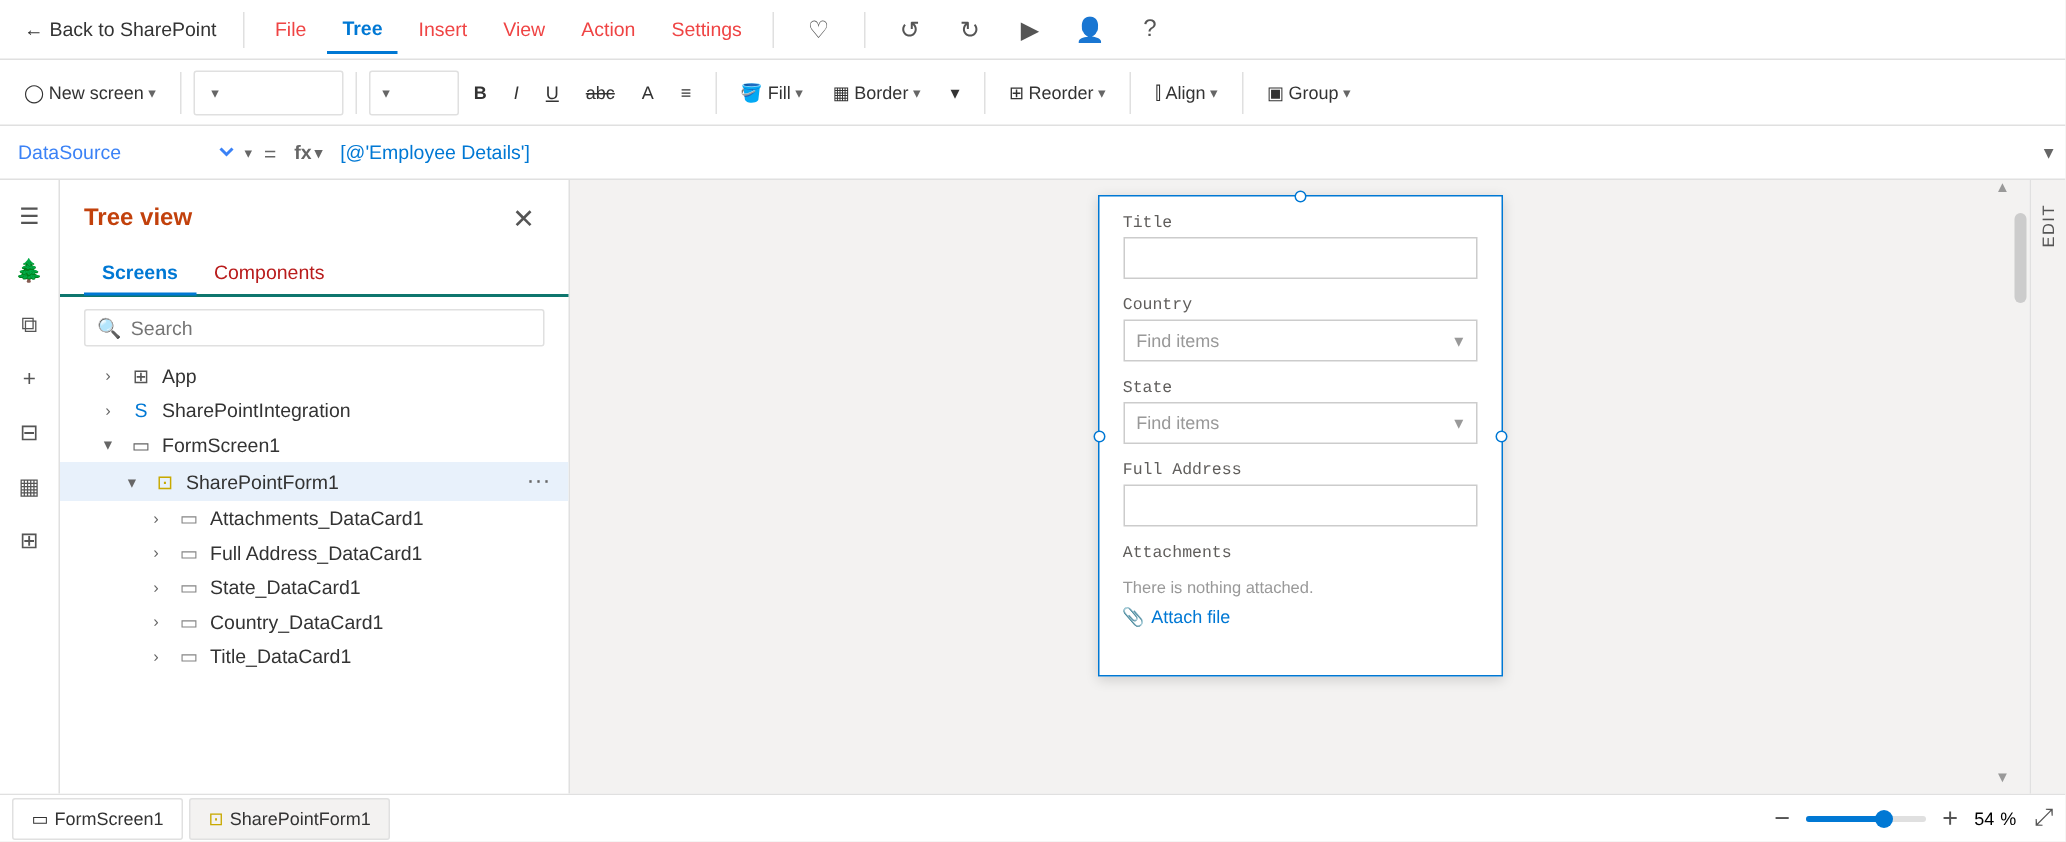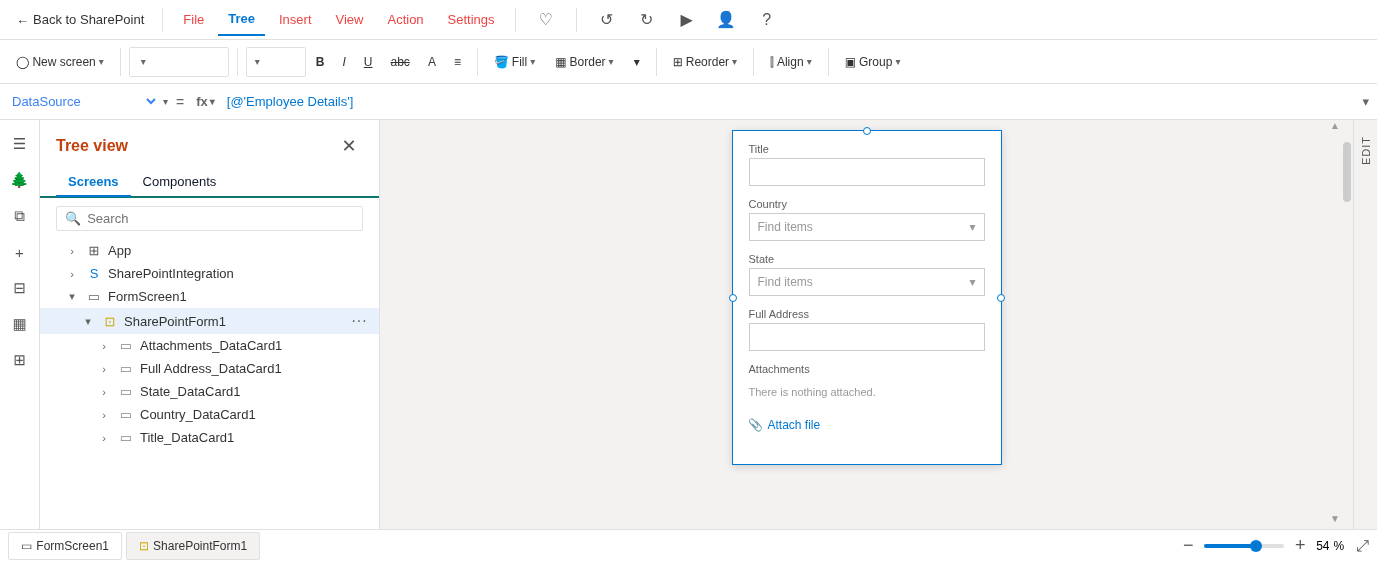--- a/index.html
+++ b/index.html
@@ -95,21 +95,21 @@
       display: flex; align-items: center; justify-content: space-between;
       padding: 12px 16px 8px 16px;
     }
     .tree-title { font-size: 16px; font-weight: 600; color: #c2410c; }
     .tree-close {
       border: none; background: none; cursor: pointer; color: #555; font-size: 18px;
       width: 28px; height: 28px; display: flex; align-items: center; justify-content: center;
     }
     .tree-tabs { display: flex; padding: 0 16px; border-bottom: 2px solid #0f766e; }
     .tree-tab {
-      padding: 6px 12px; cursor: pointer; font-size: 13px; color: #0f172a;
+      padding: 6px 12px; cursor: pointer; font-size: 13px; color: #b91c1c;
       border-bottom: 2px solid transparent; margin-bottom: -1px;
     }
     .tree-tab.active { color: #0078d4; border-bottom-color: #0078d4; font-weight: 600; }
     .tree-search {
       padding: 8px 16px;
     }
     .search-box {
       display: flex; align-items: center; gap: 6px; border: 1px solid #e0e0e0;
       border-radius: 2px; padding: 4px 8px; background: #fff;
     }
@@ -147,32 +147,32 @@
     }
 
     
     .phone-frame {
       position: absolute; top: 10px; left: 50%; transform: translateX(-50%);
       width: 270px; background: #fff; border: 1.5px solid #0078d4;
       box-shadow: 0 2px 8px rgba(0,0,0,0.15);
     }
     .phone-form { padding: 12px 16px; }
     .form-field { margin-bottom: 12px; }
-    .form-label { font-size: 11px; color: #605e5c; margin-bottom: 3px; }
+    .form-label { font-size: 11px; color: #605e5c; margin-bottom: 3px; font-family: Liberation Mono, monospace; }
     .form-input {
       width: 100%; height: 28px; border: 1px solid #ccc; padding: 0 8px;
       font-size: 12px; color: #333; outline: none;
     }
     .form-dropdown {
       width: 100%; height: 28px; border: 1px solid #ccc; padding: 0 8px;
       font-size: 12px; color: #999; display: flex; align-items: center;
       justify-content: space-between; background: #fff; cursor: pointer;
     }
     .attachment-area { padding: 8px 0; }
-    .attachment-empty { font-size: 11px; color: #999; margin-bottom: 20px; }
+    .attachment-empty { font-size: 11px; color: #999; margin-bottom: 6px; }
     .attach-link {
       display: flex; align-items: center; gap: 4px; font-size: 12px; color: #0078d4; cursor: pointer;
     }
 
     
     .canvas-scrollbar {
       position: absolute; right: 0; top: 0; width: 12px; height: 100%;
       background: #f3f2f1;
     }
     .scrollbar-thumb {

